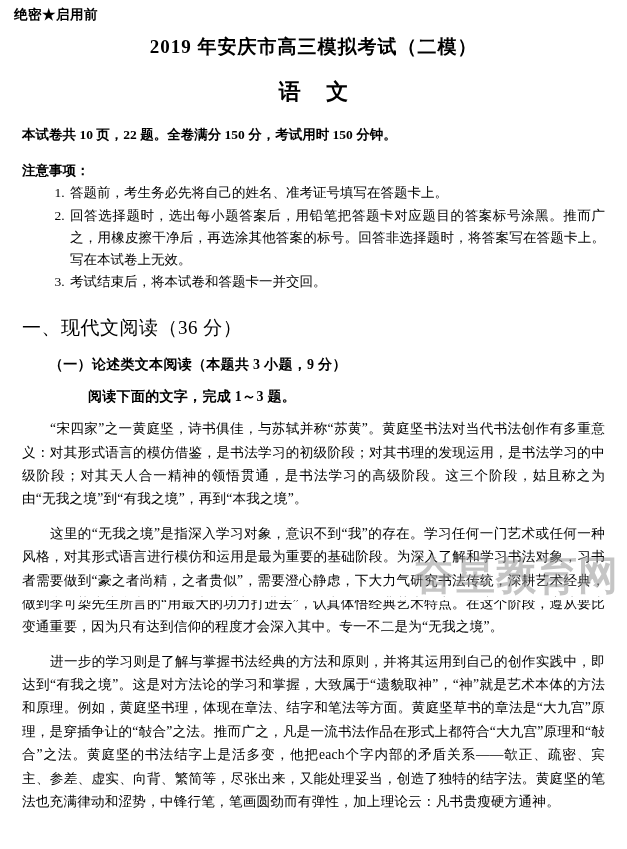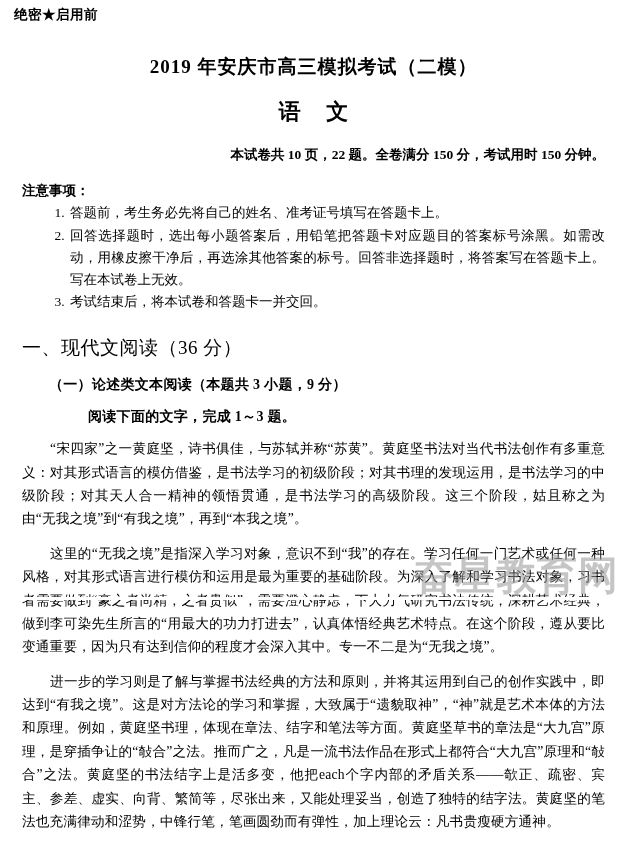--- a/index.html
+++ b/index.html
@@ -31,34 +31,34 @@
     letter-spacing: 0.5px;
   }
   .content {
     padding: 34px 22px 0 22px;
   }
   .doc-title {
     text-align: center;
     font-size: 19px;
     font-weight: bold;
     letter-spacing: 1px;
-    margin-top: 20px;
+    margin-top: 0;
     margin-bottom: 0;
   }
   .subject-title {
     text-align: center;
     font-size: 22px;
     font-weight: bold;
     letter-spacing: 10px;
     margin-top: 17px;
     margin-bottom: 0;
     text-indent: 10px;
   }
   .exam-info {
-    text-align: right;
+    text-align: left;
     font-size: 13.5px;
     font-weight: bold;
     margin-top: 19px;
   }
   .notice-title {
     font-size: 13.5px;
     font-weight: bold;
     margin-top: 18px;
     margin-bottom: 2px;
   }
@@ -148,21 +148,21 @@
     <div class="doc-title">2019 年安庆市高三模拟考试（二模）</div>
 
     <div class="subject-title">语 文</div>
 
     <div class="exam-info">本试卷共 10 页，22 题。全卷满分 150 分，考试用时 150 分钟。</div>
 
     <div class="notice-title">注意事项：</div>
 
     <ol class="notice-list">
       <li>答题前，考生务必先将自己的姓名、准考证号填写在答题卡上。</li>
-      <li>回答选择题时，选出每小题答案后，用铅笔把答题卡对应题目的答案标号涂黑。如需改动，用橡皮擦干净后，再选涂其他答案的标号。回答非选择题时，将答案写在答题卡上。写在本试卷上无效。</li>
+      <li>回答选择题时，选出每小题答案后，用铅笔把答题卡对应题目的答案标号涂黑。推而广之，用橡皮擦干净后，再选涂其他答案的标号。回答非选择题时，将答案写在答题卡上。写在本试卷上无效。</li>
       <li>考试结束后，将本试卷和答题卡一并交回。</li>
     </ol>
 
     <div class="section-head">一、现代文阅读（36 分）</div>
 
     <div class="sub-head">（一）论述类文本阅读（本题共 3 小题，9 分）</div>
 
     <div class="sub-instr">阅读下面的文字，完成 1～3 题。</div>
 
     <p class="body-text">“宋四家”之一黄庭坚，诗书俱佳，与苏轼并称“苏黄”。黄庭坚书法对当代书法创作有多重意义：对其形式语言的模仿借鉴，是书法学习的初级阶段；对其书理的发现运用，是书法学习的中级阶段；对其天人合一精神的领悟贯通，是书法学习的高级阶段。这三个阶段，姑且称之为由“无我之境”到“有我之境”，再到“本我之境”。</p>

